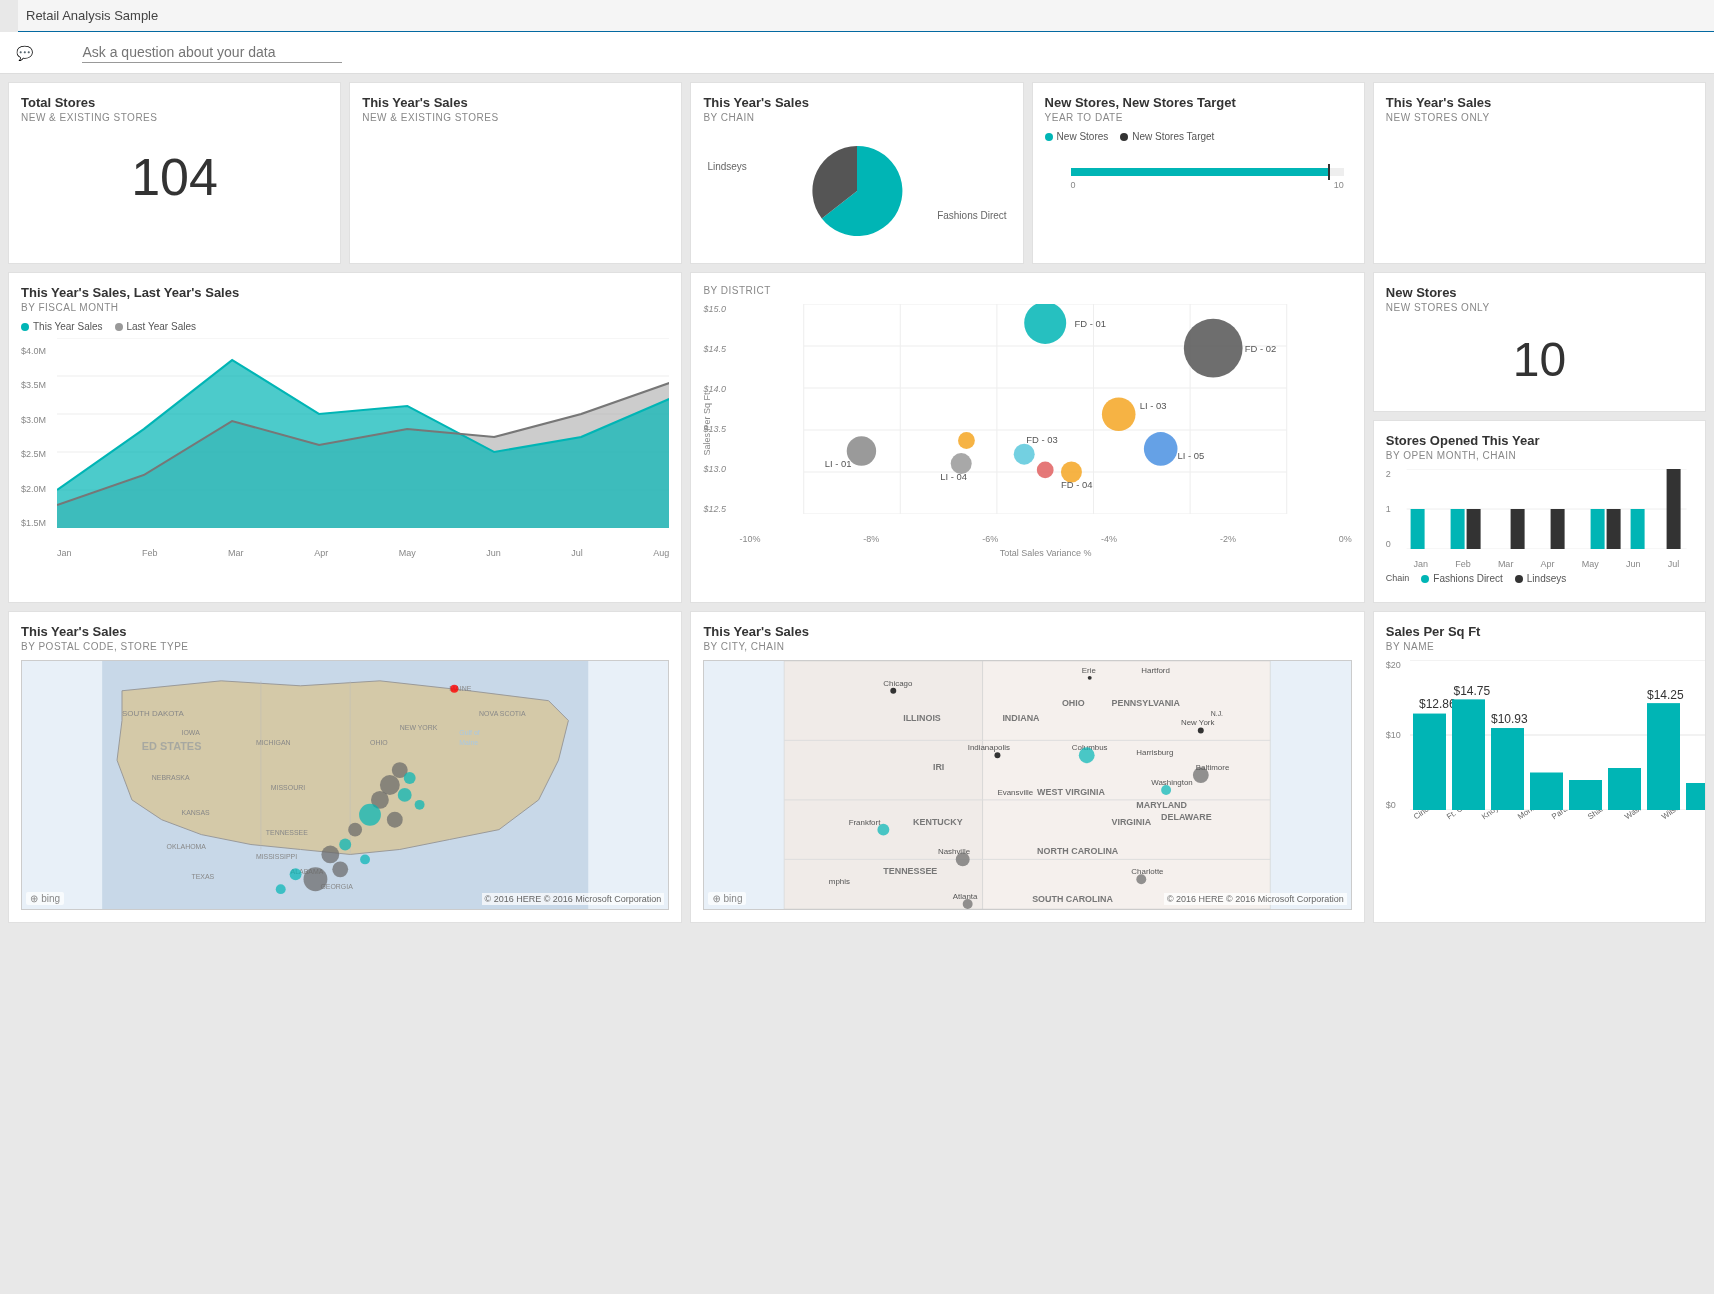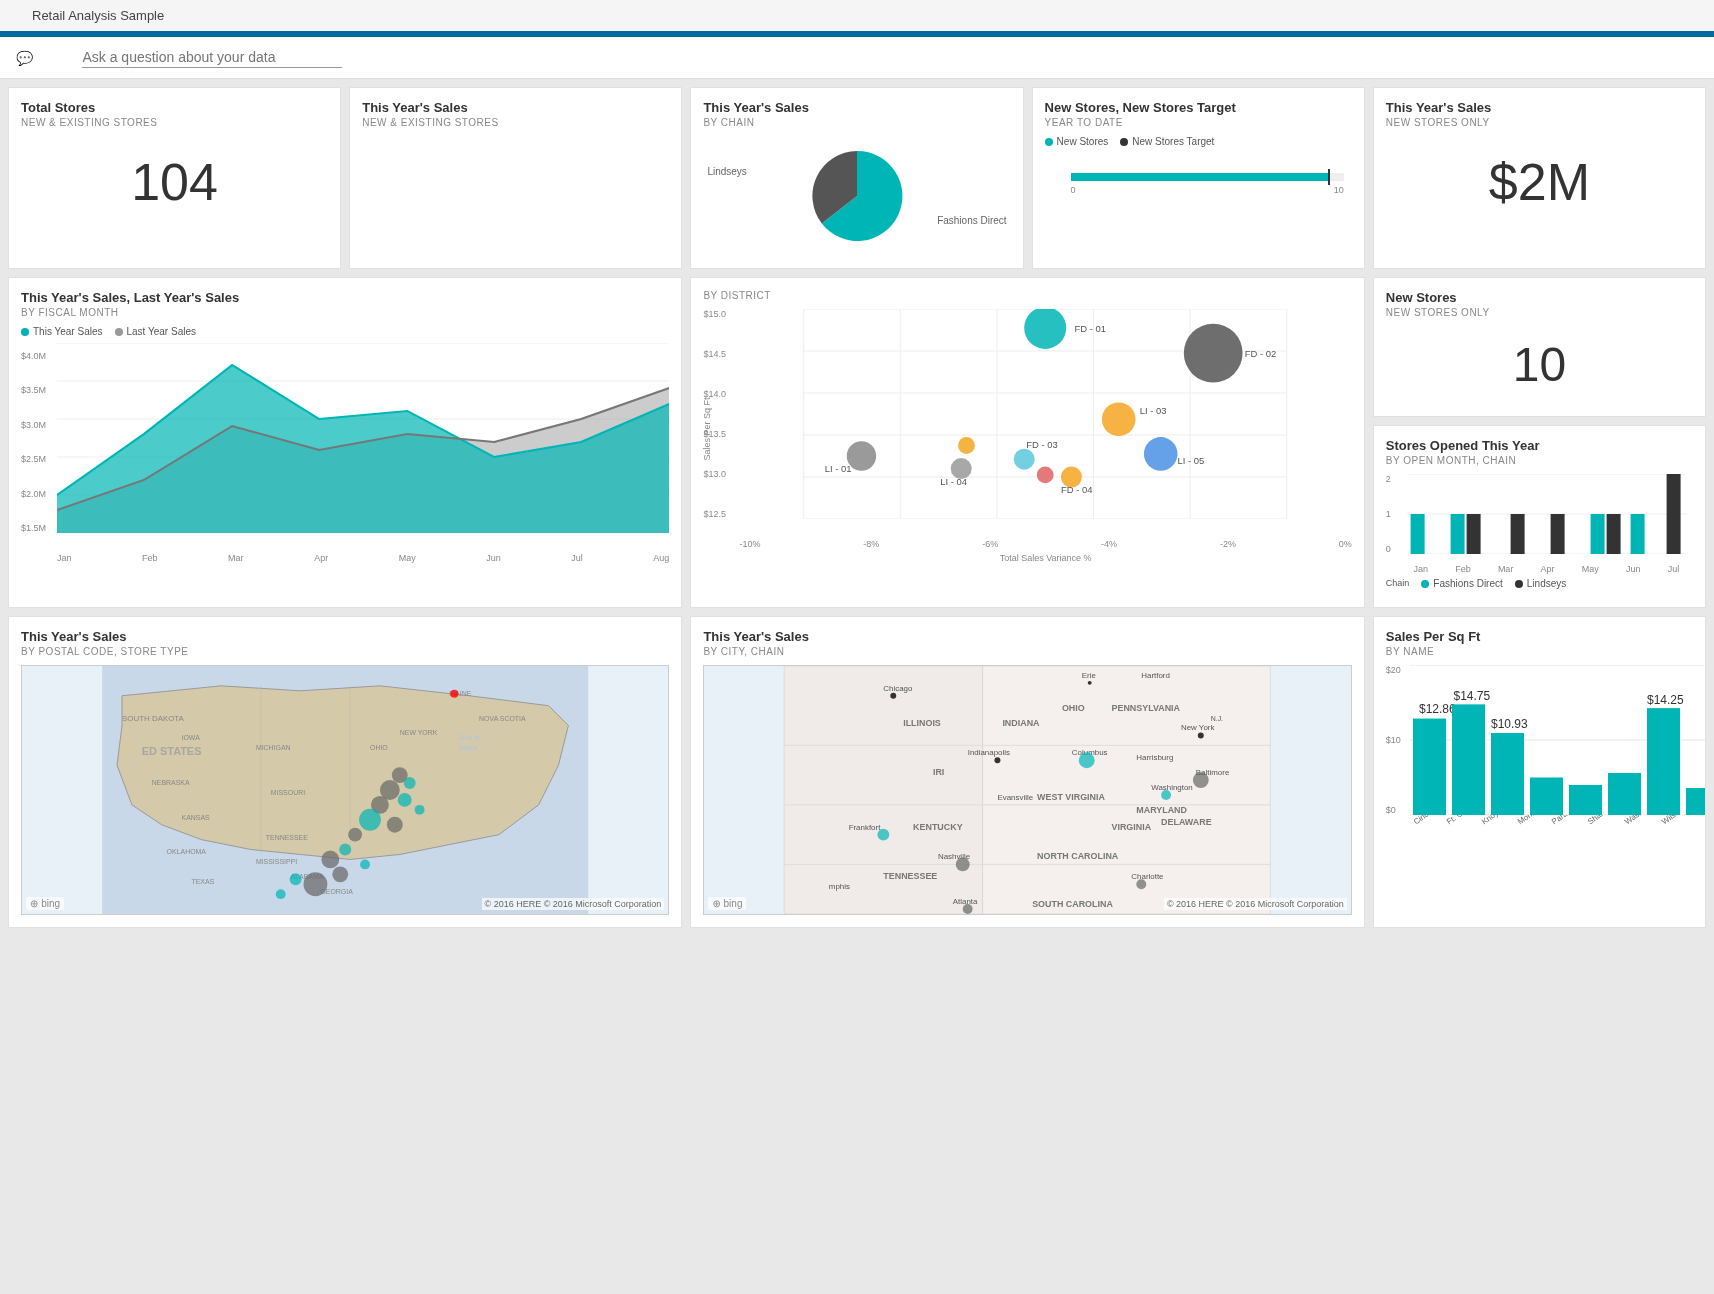--- a/index.html
+++ b/index.html
@@ -1,18 +1,18 @@
 <!DOCTYPE html>
 <html><head>
   <meta charset="utf-8">
   <style>
     * { box-sizing: border-box; margin: 0; padding: 0; }
     body { font-family: 'Segoe UI', Arial, sans-serif; background: #e8e8e8; font-size: 12px; color: #333; }
     
-    .top-bar { background: #f5f5f5; border-bottom: 6px solid #0369a1; padding: 8px 32px; display: flex; align-items: center; }
+    .top-bar { background: #f5f5f5; border-bottom: 1px solid #0369a1; padding: 8px 8px; display: flex; align-items: center; margin-left: 18px; }
     .app-title { font-size: 13px; color: #444; }
     
     .search-bar { background: #fff; border-bottom: 1px solid #ddd; padding: 10px 16px; display: flex; align-items: center; gap: 8px; }
     .search-icon-wrap { color: #888; font-size: 14px; }
     .search-input { border: none; outline: none; font-size: 14px; color: #555; width: 260px; border-bottom: 1px solid #999; padding: 2px 0; margin-left: 41px; }
     
     .dashboard { padding: 8px; display: grid; grid-template-columns: 1fr 1fr 1fr 1fr 1fr; grid-template-rows: auto auto auto; gap: 8px; }
     
     .card { background: #fff; border: 1px solid #e0e0e0; padding: 12px; position: relative; overflow: hidden; }
     .card-title { font-size: 13px; font-weight: 600; color: #333; margin-bottom: 2px; }
@@ -124,21 +124,20 @@
       <div style="display:flex; justify-content:space-between; padding-left:18px;">
         <span style="font-size:9px;color:#888;">0</span>
         <span style="font-size:9px;color:#888;">10</span>
       </div>
     </div>
   </div>
 
   <div class="card card-sales-new-only">
     <div class="card-title">This Year's Sales</div>
     <div class="card-subtitle">NEW STORES ONLY</div>
-    <div class="big-number">$2M</div>
   </div>
 
   <div class="card card-fiscal-month">
     <div class="card-title">This Year's Sales, Last Year's Sales</div>
     <div class="card-subtitle">BY FISCAL MONTH</div>
     <div class="legend">
       <div class="legend-item">
         <div class="legend-dot" style="background:#00b5b5;"></div>
         <span>This Year Sales</span>
       </div>
@@ -186,21 +185,21 @@
         <span class="axis-label">Jul</span>
         <span class="axis-label">Aug</span>
       </div>
     </div>
   </div>
 
   <div class="card card-district">
     <div class="card-subtitle">BY DISTRICT</div>
     <div style="position:relative; height:240px; width:100%;">
 
-      <div style="position:absolute; left:0; top:0; bottom:30px; width:36px; display:flex; flex-direction:column; justify-content:space-between;">
+      <div style="position:absolute; left:0; top:0; bottom:30px; width:36px; display:flex; flex-direction:column; justify-content:space-between;font-style:italic;">
         <span class="axis-label">$15.0</span>
         <span class="axis-label">$14.5</span>
         <span class="axis-label">$14.0</span>
         <span class="axis-label">$13.5</span>
         <span class="axis-label">$13.0</span>
         <span class="axis-label">$12.5</span>
       </div>
 
       <div style="position:absolute; left:-28px; top:50%; transform:translateY(-50%) rotate(-90deg); font-size:9px; color:#888; white-space:nowrap;">Sales Per Sq Ft</div>
 

